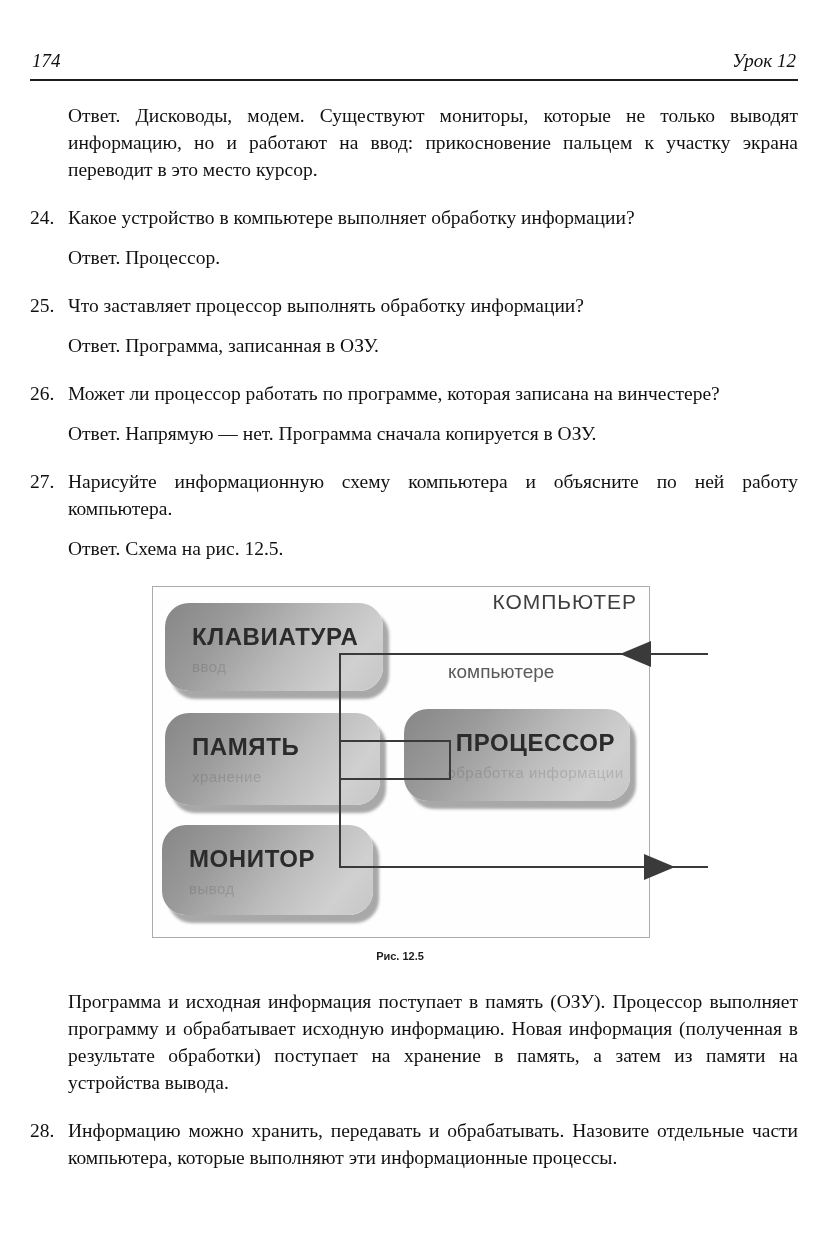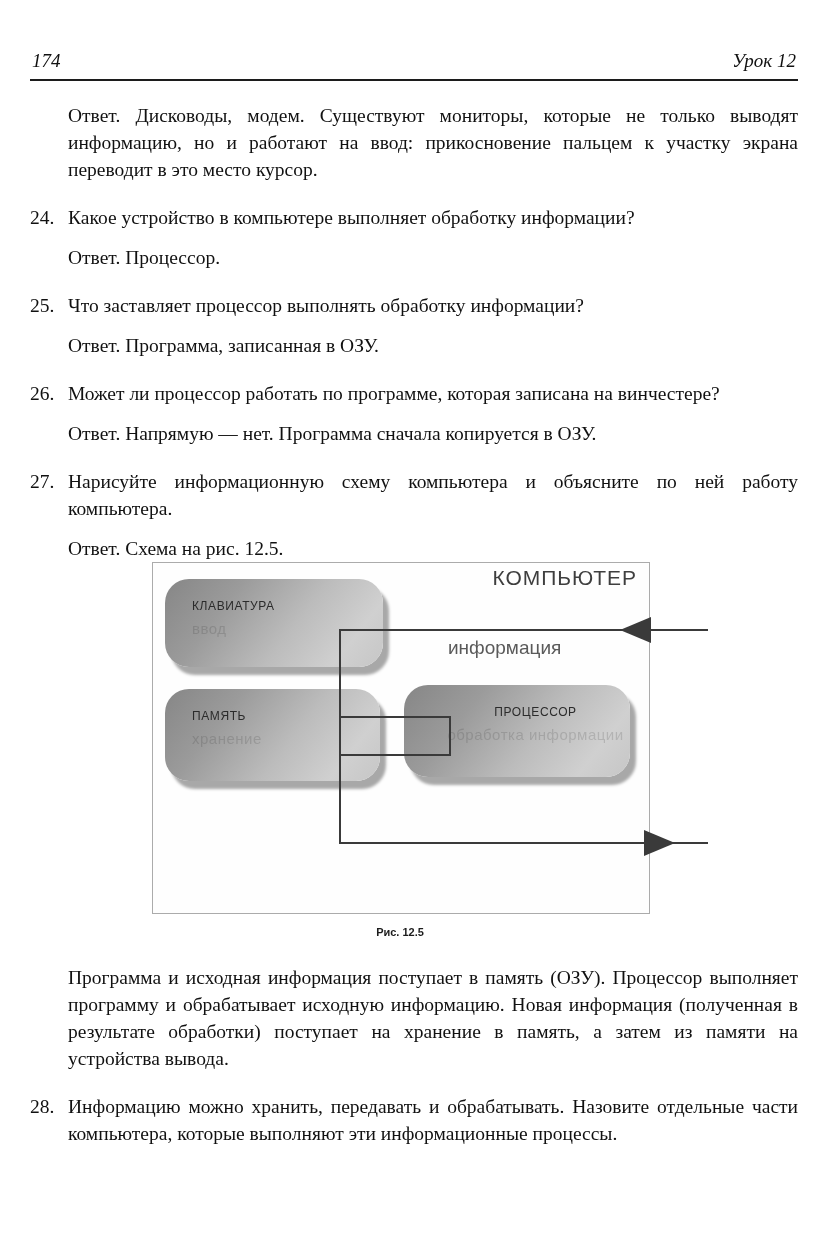--- a/index.html
+++ b/index.html
@@ -34,20 +34,21 @@
   }
   .answer .alabel{font-weight:normal;}
   .plain-para{
     margin:26px 0 0 38px;
     text-align:justify;font-size:19.5px;line-height:27px;
   }
   
   .fig{
     position:relative;
     width:768px;height:352px;
+    margin-top:24px;
     font-family:"Liberation Sans","DejaVu Sans",sans-serif;
   }
   .fig-frame{
     position:absolute;left:122px;top:0;
     width:496px;height:350px;
     border:1px solid #ababab;
     background:#fefefe;
   }
   .fig-title{
     position:absolute;left:410px;top:4px;width:197px;
@@ -56,21 +57,21 @@
   }
   .blk{
     position:absolute;
     border-radius:24px;
     background:linear-gradient(128deg,#868686 0%,#9b9b9b 28%,#bcbcbc 58%,#d0d0d0 82%,#c6c6c6 100%);
     box-shadow:6px 8px 3px #a8a8a8;
     box-sizing:border-box;
     padding:20px 0 0 27px;
   }
   .blk-label{
-    font-size:12px;letter-spacing:.6px;color:#2b2b2b;font-weight:400;
+    font-size:24px;letter-spacing:.6px;color:#2b2b2b;font-weight:700;
   }
   .blk-wm{
     margin-top:7px;
     font-size:15px;letter-spacing:.5px;color:rgba(40,40,40,0.16);
   }
   .b-kb {left:135px;top:17px; width:218px;height:88px;}
   .b-mem{left:135px;top:127px;width:215px;height:92px;}
   .b-cpu{left:374px;top:123px;width:226px;height:92px;padding-left:37px;text-align:center;}
   .b-mon{left:132px;top:239px;width:211px;height:90px;}
   .ln{position:absolute;background:#3a3a3a;}
@@ -159,24 +160,28 @@
       <div class="blk-wm">ввод</div>
     </div>
     <div class="blk b-mem">
       <div class="blk-label">ПАМЯТЬ</div>
       <div class="blk-wm">хранение</div>
     </div>
     <div class="blk b-cpu">
       <div class="blk-label">ПРОЦЕССОР</div>
       <div class="blk-wm">обработка информации</div>
     </div>
+    <div class="blk b-mon">
+      <div class="blk-label">МОНИТОР</div>
+      <div class="blk-wm">вывод</div>
+    </div>
 
     <div class="ln in-line"></div>
     <div class="arr arr-left"></div>
-    <div class="fig-flow">информация</div>
+    <div class="fig-flow">компьютере</div>
     <div class="ln bus"></div>
     <div class="bracket"></div>
     <div class="ln out-line"></div>
     <div class="arr arr-right"></div>
   </div>
   <div class="fig-caption">Рис. 12.5</div>
 
   <p class="plain-para">Программа и исходная информация поступает в память (ОЗУ). Процессор выполняет программу и обрабатывает исходную информацию. Новая информация (полученная в результате обработки) поступает на хранение в память, а затем из памяти на устройства вывода.</p>
 
   <div class="qa-item">

